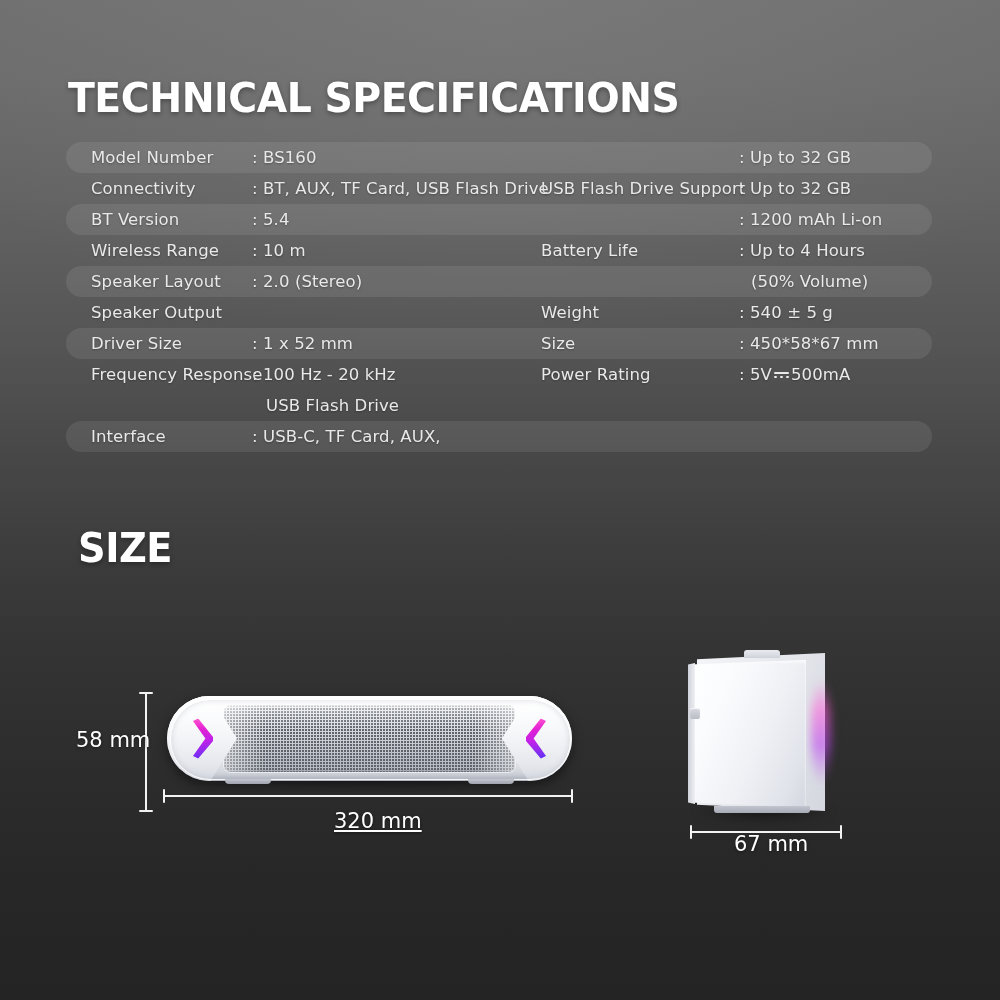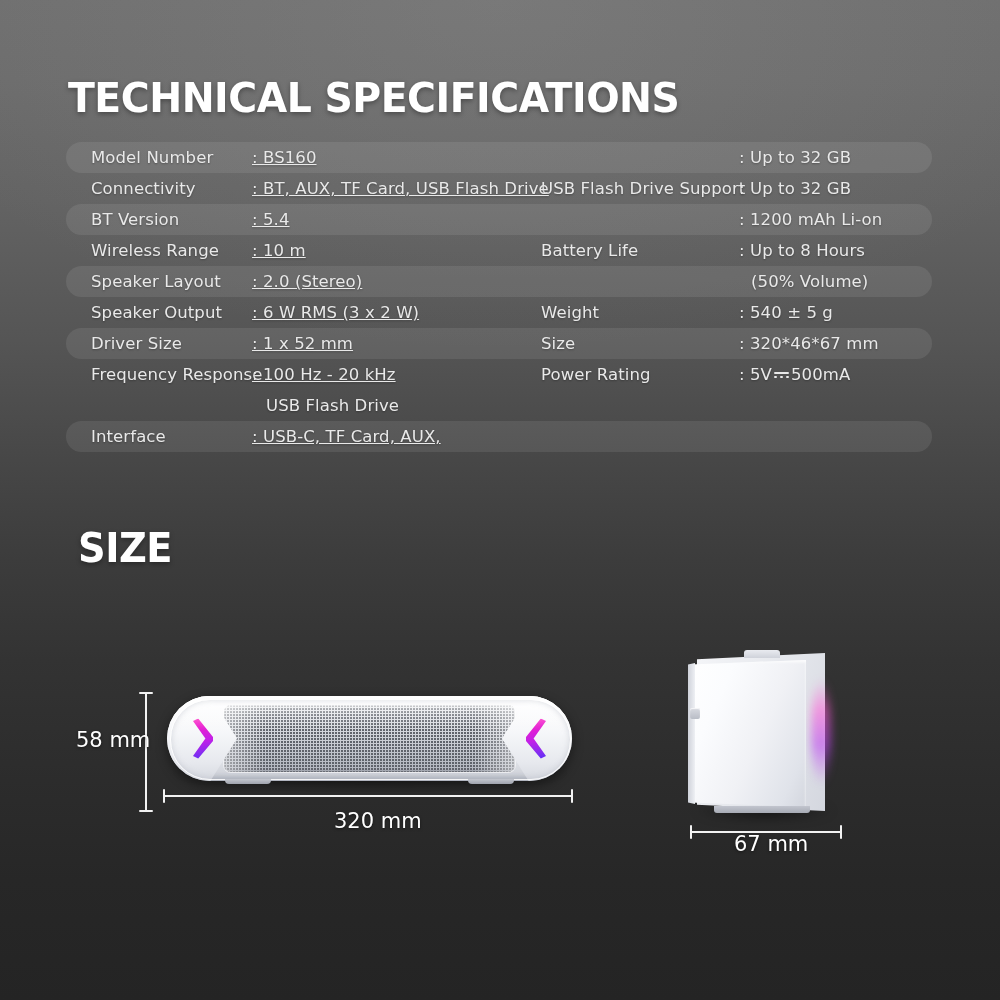--- a/index.html
+++ b/index.html
@@ -56,21 +56,21 @@
     position:absolute;
     top:0;height:31px;line-height:31px;
     color:#e9e9e9;
     font-size:16.5px;
     font-family:"DejaVu Sans",sans-serif;
     white-space:nowrap;
     letter-spacing:0.1px;
     text-shadow:0 1px 2px rgba(0,0,0,0.30);
   }
   .c-lab-l{left:25px;}
-  .c-val-l{left:186px;text-decoration:underline;}
+  .c-val-l{left:186px;}
   .c-lab-r{left:475px;}
   .c-val-r{left:673px;}
   .c-val-cont-l{left:200px;}
   .c-val-cont-r{left:685px;}
 
   
   .dc-sym{
     display:inline-block;
     position:relative;
     width:15px;height:11px;
@@ -243,41 +243,40 @@
     <div class="spec-row alt">
       <span class="cell c-lab-l">BT Version</span>
       <span class="cell c-val-l">: 5.4</span>
       <span class="cell c-val-r">: 1200 mAh Li-on</span>
     </div>
 
     <div class="spec-row">
       <span class="cell c-lab-l">Wireless Range</span>
       <span class="cell c-val-l">: 10 m</span>
       <span class="cell c-lab-r">Battery Life</span>
-      <span class="cell c-val-r">: Up to 8 Hours</span>
+      <span class="cell c-val-r">: Up to 4 Hours</span>
     </div>
 
     <div class="spec-row alt">
       <span class="cell c-lab-l">Speaker Layout</span>
       <span class="cell c-val-l">: 2.0 (Stereo)</span>
       <span class="cell c-val-cont-r">(50% Volume)</span>
     </div>
 
     <div class="spec-row">
       <span class="cell c-lab-l">Speaker Output</span>
-      <span class="cell c-val-l">: 6 W RMS (3 x 2 W)</span>
       <span class="cell c-lab-r">Weight</span>
       <span class="cell c-val-r">: 540 ± 5 g</span>
     </div>
 
     <div class="spec-row alt">
       <span class="cell c-lab-l">Driver Size</span>
       <span class="cell c-val-l">: 1 x 52 mm</span>
       <span class="cell c-lab-r">Size</span>
-      <span class="cell c-val-r">: 320*46*67 mm</span>
+      <span class="cell c-val-r">: 450*58*67 mm</span>
     </div>
 
     <div class="spec-row">
       <span class="cell c-lab-l">Frequency Response</span>
       <span class="cell c-val-l">: 100 Hz - 20 kHz</span>
       <span class="cell c-lab-r">Power Rating</span>
       <span class="cell c-val-r"><span>: 5V</span><span class="dc-sym"><i class="a"></i><i class="b"></i><i class="c"></i><i class="d"></i></span><span>500mA</span></span>
     </div>
 
     <div class="spec-row">
@@ -312,21 +311,21 @@
     </div>
 
     <div class="dim-line-v" style="left:145px;top:92px;height:120px;"></div>
     <div class="cap-h" style="left:139px;top:92px;"></div>
     <div class="cap-h" style="left:139px;top:210px;"></div>
     <div class="dim-label" style="left:76px;top:128px;">58 mm</div>
 
     <div class="dim-line-h" style="left:163px;top:195px;width:410px;"></div>
     <div class="cap-v" style="left:163px;top:189px;"></div>
     <div class="cap-v" style="left:571px;top:189px;"></div>
-    <div class="dim-label" style="left:334px;top:209px;">320 mm</div>
+    <div class="dim-label" style="left:334px;top:209px;text-decoration:underline;">320 mm</div>
 
     <div id="side-view">
       <div class="side-shadow"></div>
       <div class="side-back"></div>
       <div class="side-glow"></div>
       <div class="side-tab"></div>
       <div class="side-front"></div>
       <div class="side-edge"></div>
       <div class="side-port"></div>
       <div class="side-base"></div>

